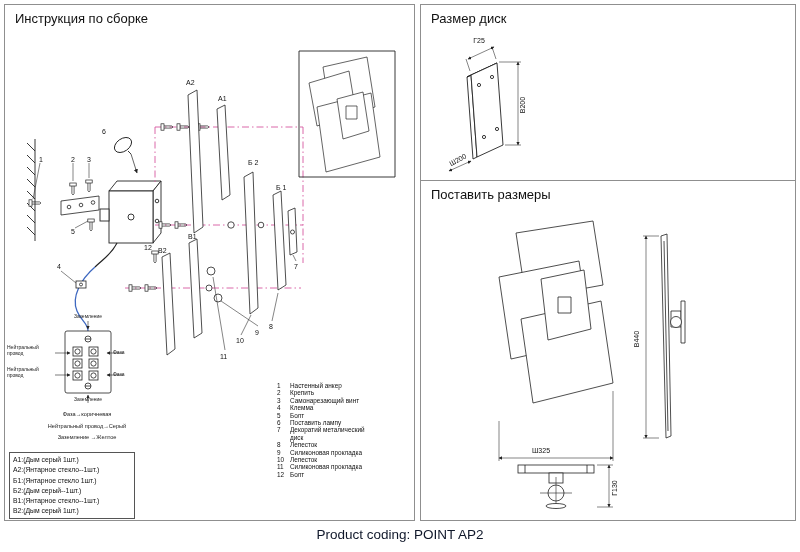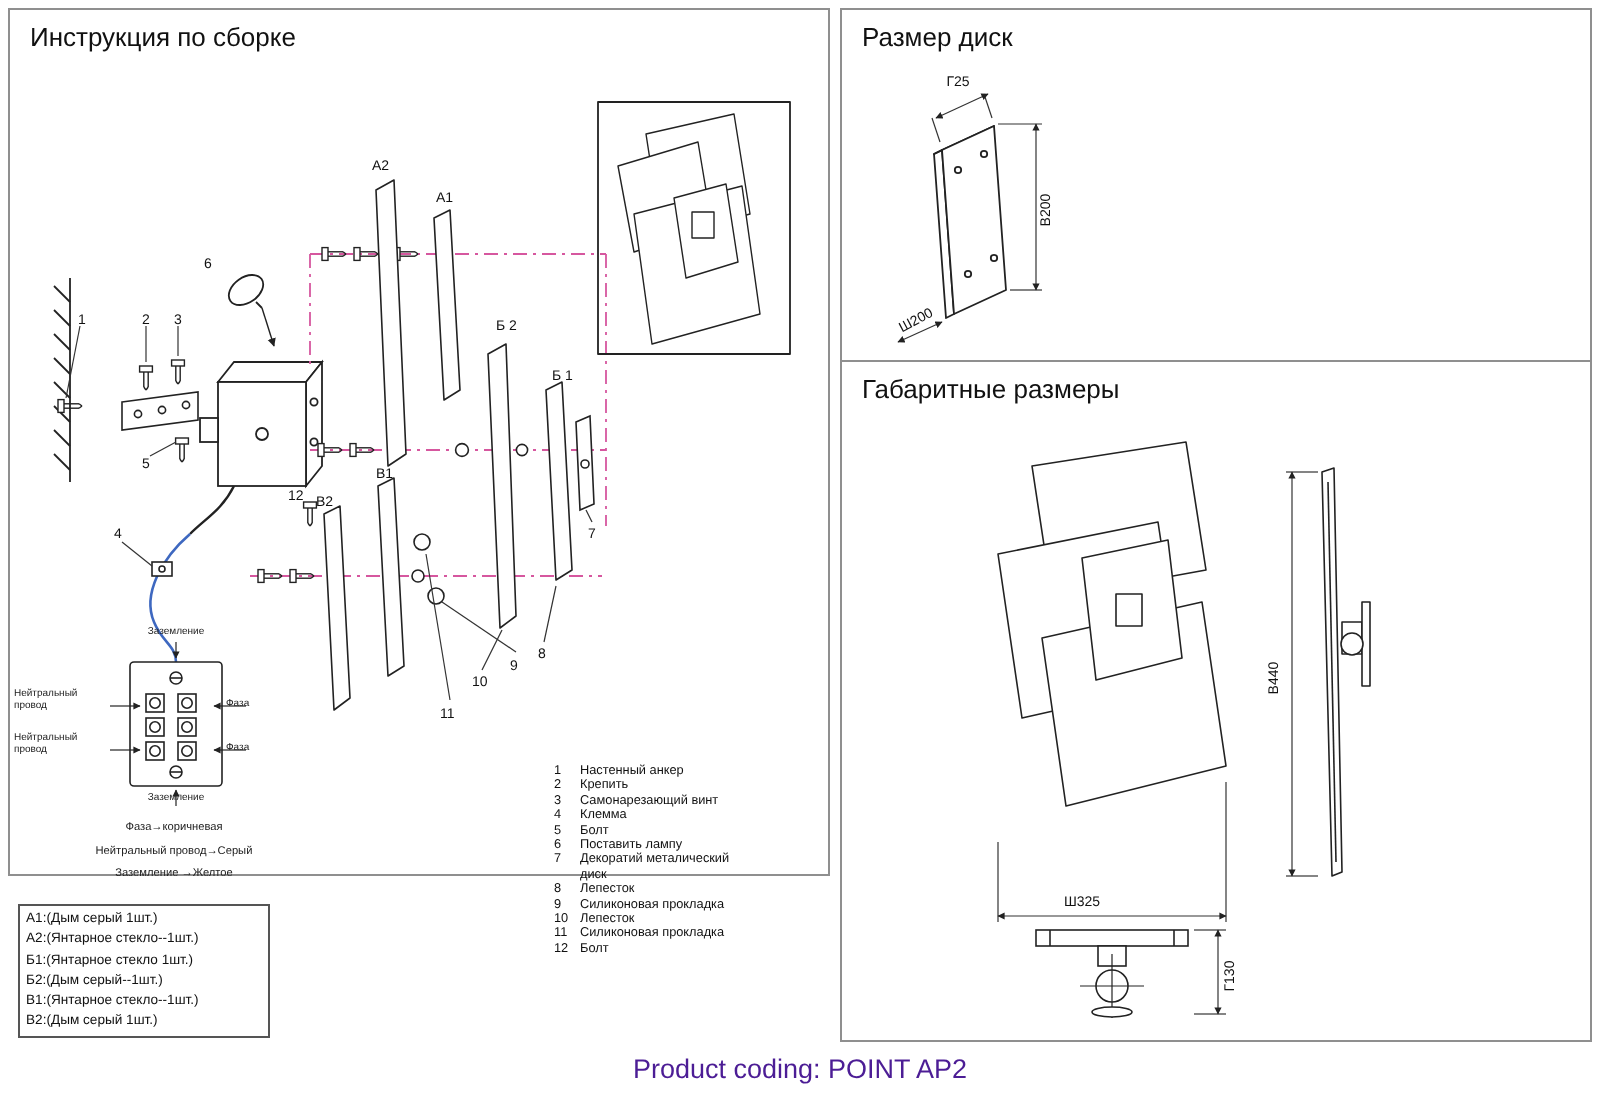--- a/index.html
+++ b/index.html
@@ -1,35 +1,35 @@
 <!DOCTYPE html>
 <html><head>
 <meta charset="utf-8">
 <style>
   *{box-sizing:border-box;margin:0;padding:0}
   html,body{width:800px;height:552px}
   body{position:relative;background:#fff;font-family:"Liberation Sans",sans-serif;color:#1a1a1a;overflow:hidden}
   .panel{position:absolute;border:1px solid #8f8f8f;background:#fff}
-  #left-panel{left:4px;top:4px;width:411px;height:434px}
+  #left-panel{left:4px;top:4px;width:411px;height:517px}
   #base-panel{left:420px;top:4px;width:376px;height:177px}
   #overall-panel{left:420px;top:180px;width:376px;height:341px}
   .panel-title{position:absolute;left:10px;top:6px;font-size:13px;color:#111;white-space:nowrap}
   .drawing{position:absolute;left:0;top:0}
   
   .wlabel{position:absolute;font-size:5px;line-height:5.6px;color:#222}
   .wlabel.center{text-align:center}
   #wire-color-legend{position:absolute;left:16px;top:404px;width:132px;text-align:center;font-size:5.6px;line-height:11.5px;color:#222}
   
   #parts-list{position:absolute;left:272px;top:377px;width:138px;font-size:6.4px;line-height:7.4px;color:#111}
   .plist-row{display:flex}
   .plist-num{width:13px;flex:0 0 13px}
   .plist-name{width:76px}
   
   #glass-legend{position:absolute;left:4px;top:447px;width:126px;height:67px;border:1px solid #555;padding:2px 3px;font-size:6.8px;line-height:10.3px;color:#111;background:#fff}
-  #product-coding{position:absolute;left:0;top:527px;width:800px;text-align:center;font-size:13.5px;color:#4c1d95}
+  #product-coding{position:absolute;left:0;top:527px;width:800px;text-align:center;font-size:13.5px;color:#0f172a}
   svg text{fill:#111}
 </style>
 </head>
 <body>
 
 <div class="panel" id="left-panel">
   <div class="panel-title">Инструкция по сборке</div>
 
   <svg class="drawing" width="411" height="517" viewBox="0 0 411 517">
     <defs>
@@ -303,21 +303,21 @@
       <line x1="97" y1="57" x2="97" y2="140" marker-start="url(#arrB)" marker-end="url(#arrB)"></line>
       <line x1="28" y1="166" x2="50" y2="156" marker-start="url(#arrB)" marker-end="url(#arrB)"></line>
     </g>
     <text x="58" y="38" font-size="7" text-anchor="middle">Г25</text>
     <text x="104" y="100" font-size="7" text-anchor="middle" transform="rotate(-90 104 100)">В200</text>
     <text x="38" y="157" font-size="7" text-anchor="middle" transform="rotate(-28 38 157)">Ш200</text>
   </svg>
 </div>
 
 <div class="panel" id="overall-panel">
-  <div class="panel-title">Габаритные размеры</div>
+  <div class="panel-title">Поставить размеры</div>
   <svg class="drawing" width="376" height="341" viewBox="0 0 376 341">
     <defs>
       <marker id="arrO" markerWidth="7" markerHeight="7" refX="5.5" refY="3" orient="auto-start-reverse">
         <path d="M0,0 L6,3 L0,6 z" fill="#222"></path>
       </marker>
     </defs>
 
     <g fill="#fff" stroke="#222" stroke-width="0.8" stroke-linejoin="round">
       <polygon points="95,52 172,40 182,104 105,118"></polygon>
       <polygon points="78,96 158,80 170,160 90,178"></polygon>

